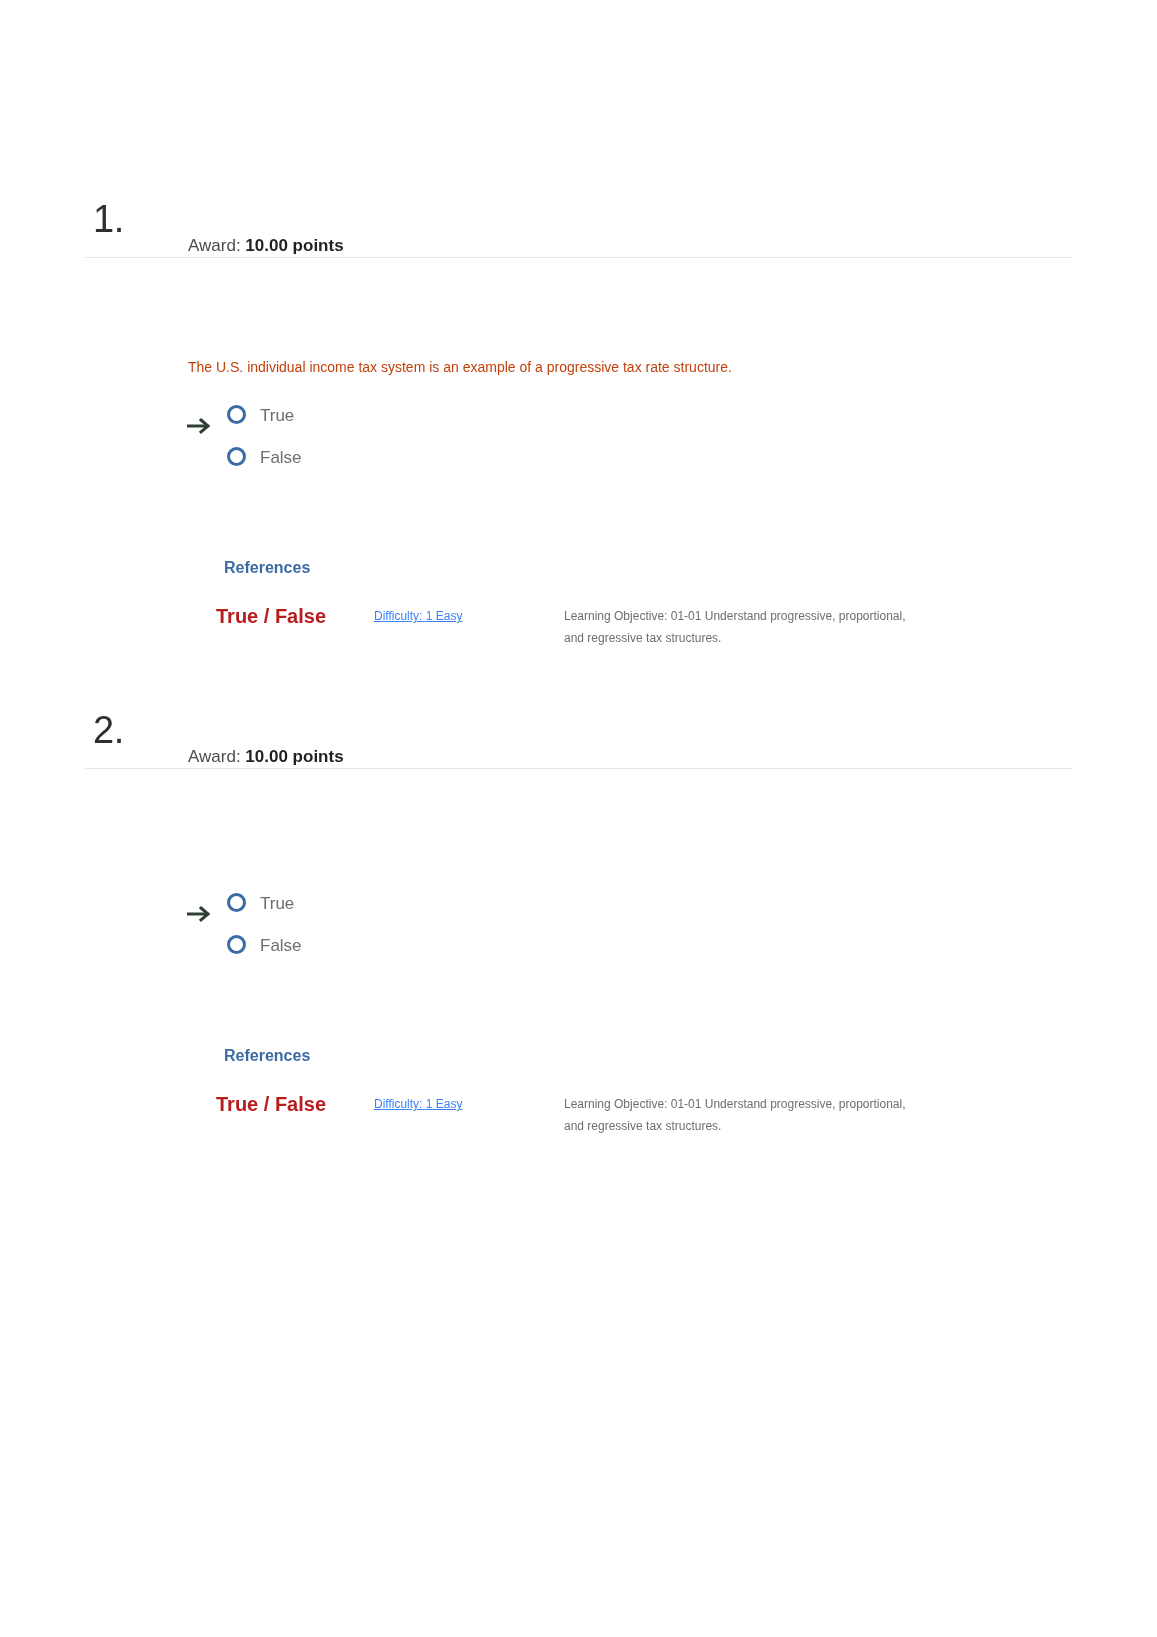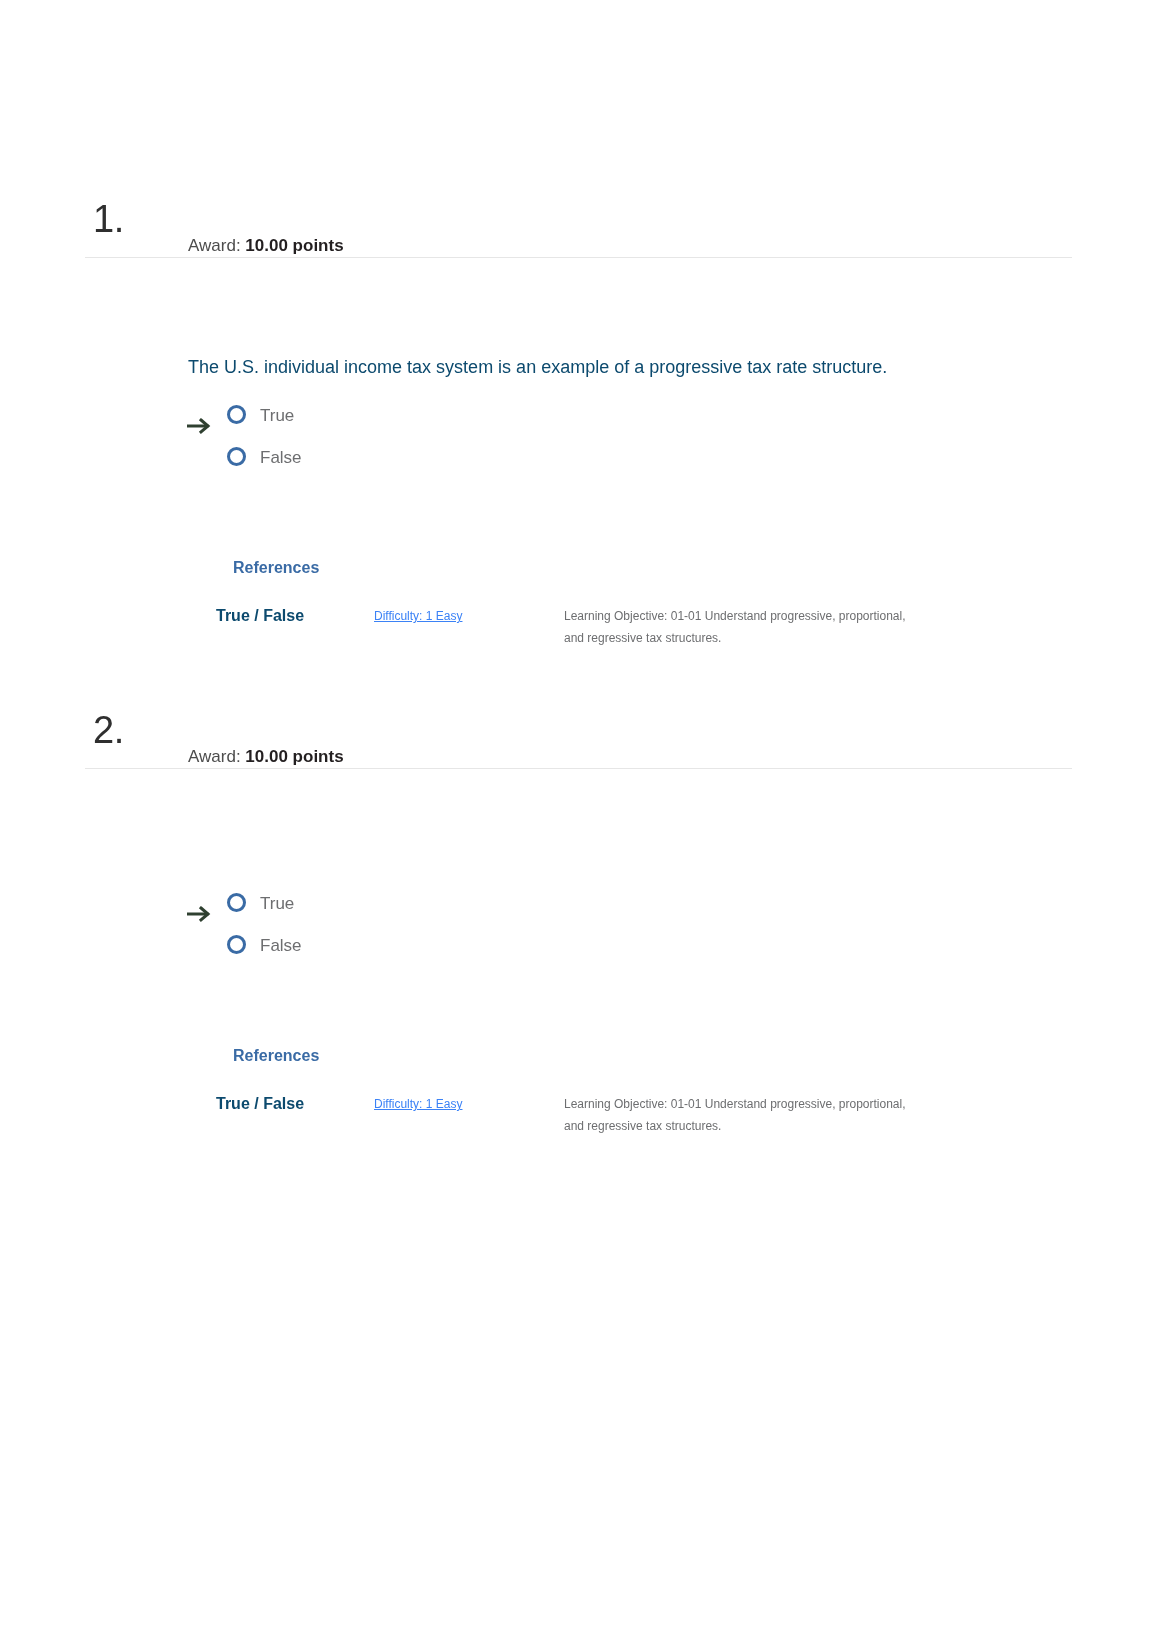--- a/index.html
+++ b/index.html
@@ -60,23 +60,23 @@
     font-size: 17px;
   }
 
   .q-body {
     margin-left: 188px;
     margin-right: 90px;
     padding-top: 0;
   }
 
   .q-statement {
-    font-size: 18px;
+    font-size: 14px;
     line-height: 23px;
-    color: #0c4a6e;
+    color: #c2410c;
     font-weight: 400;
     max-width: 845px;
   }
 
   
   .options {
     margin-top: 26px;
   }
   .option-row {
     position: relative;
@@ -112,42 +112,42 @@
   .option-label {
     margin-left: 14px;
     font-size: 17px;
     color: #6d6e70;
     line-height: 22px;
   }
 
   
   .references {
     margin-top: 70px;
-    margin-left: 45px;
+    margin-left: 36px;
     font-size: 16px;
     font-weight: 700;
     color: #3a6ba5;
     text-decoration: none;
     display: inline-block;
     cursor: pointer;
   }
 
   
   .meta-row {
     margin-top: 28px;
     margin-left: 28px;
     display: flex;
     align-items: flex-start;
   }
   .meta-type {
     width: 158px;
     flex: none;
-    font-size: 16px;
+    font-size: 20px;
     font-weight: 700;
-    color: #0c4a6e;
+    color: #b91c1c;
     line-height: 22px;
   }
   .meta-difficulty {
     width: 190px;
     flex: none;
     font-size: 12px;
     color: #3b82f6;
     line-height: 22px;
     text-decoration: underline;
   }

